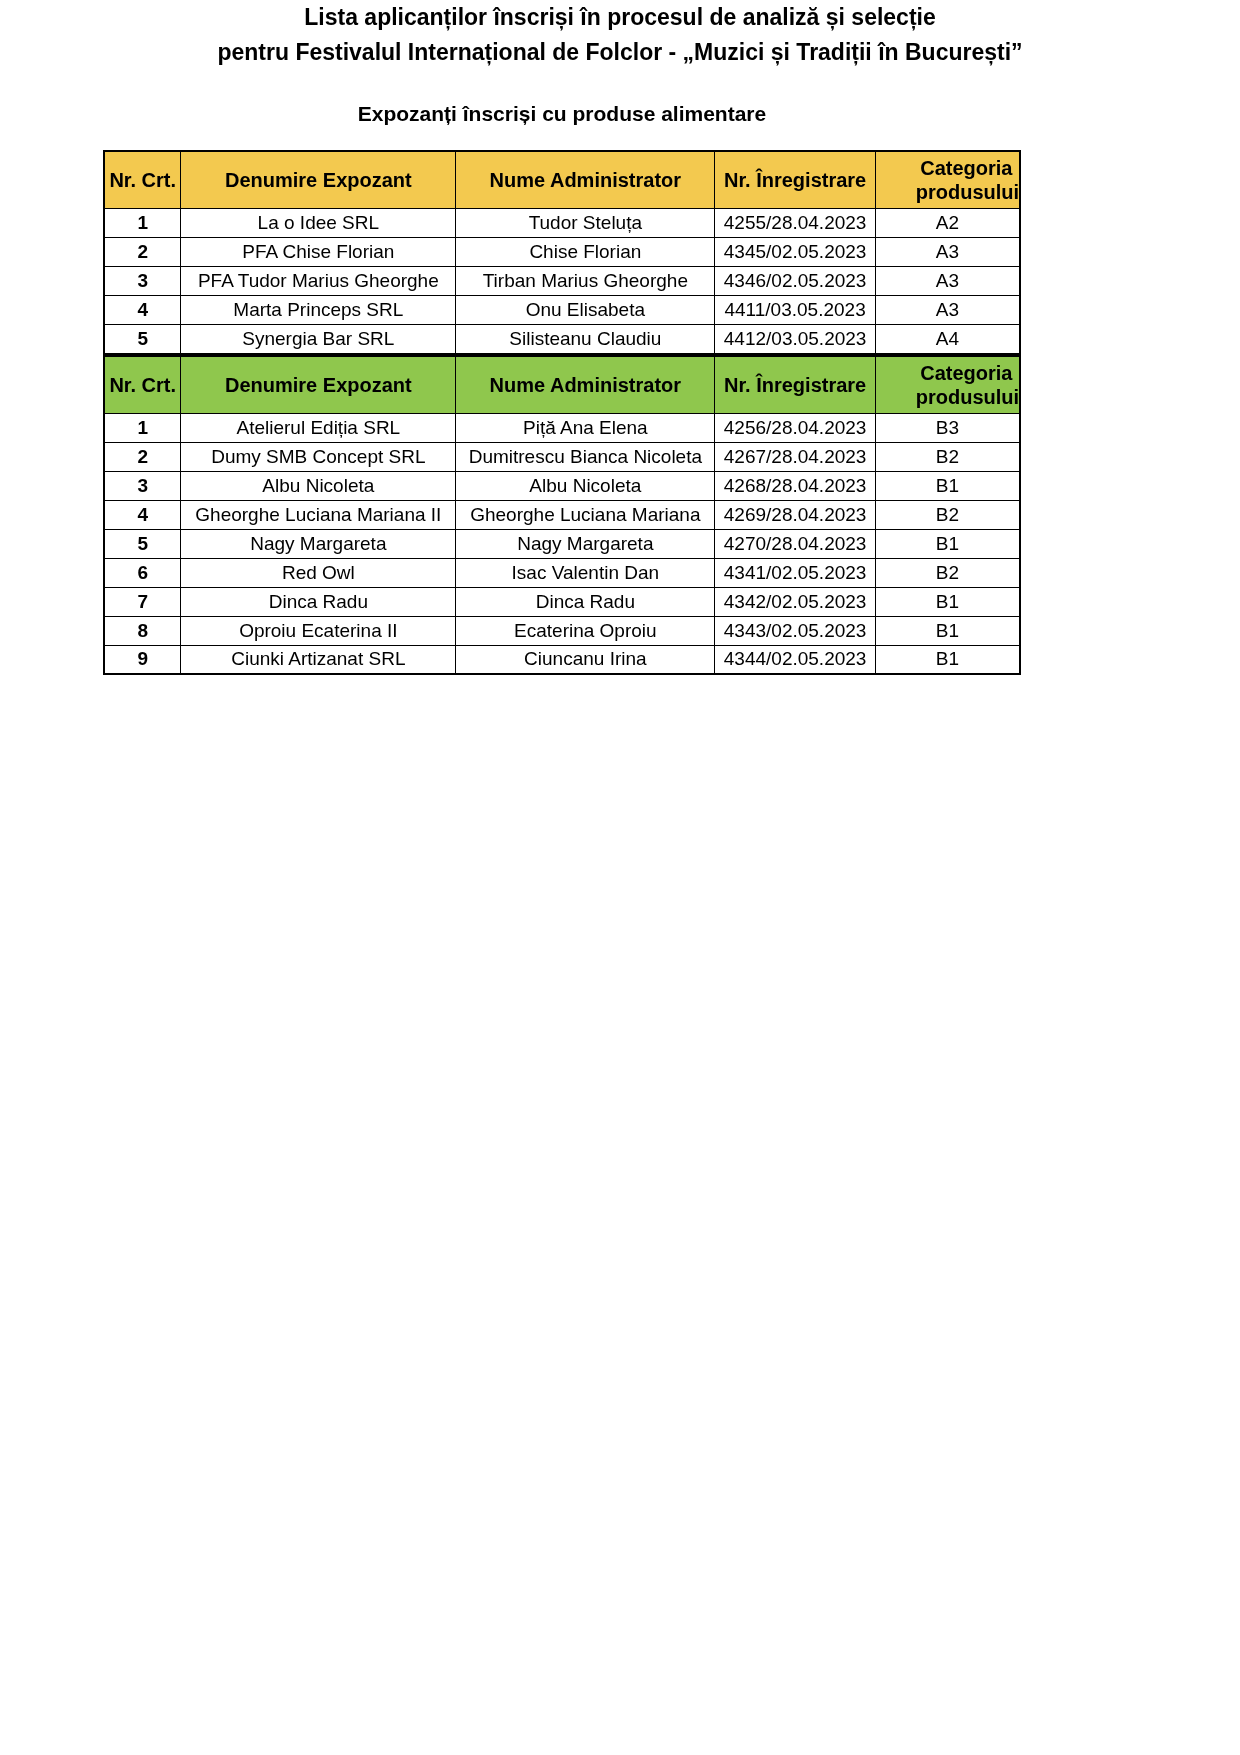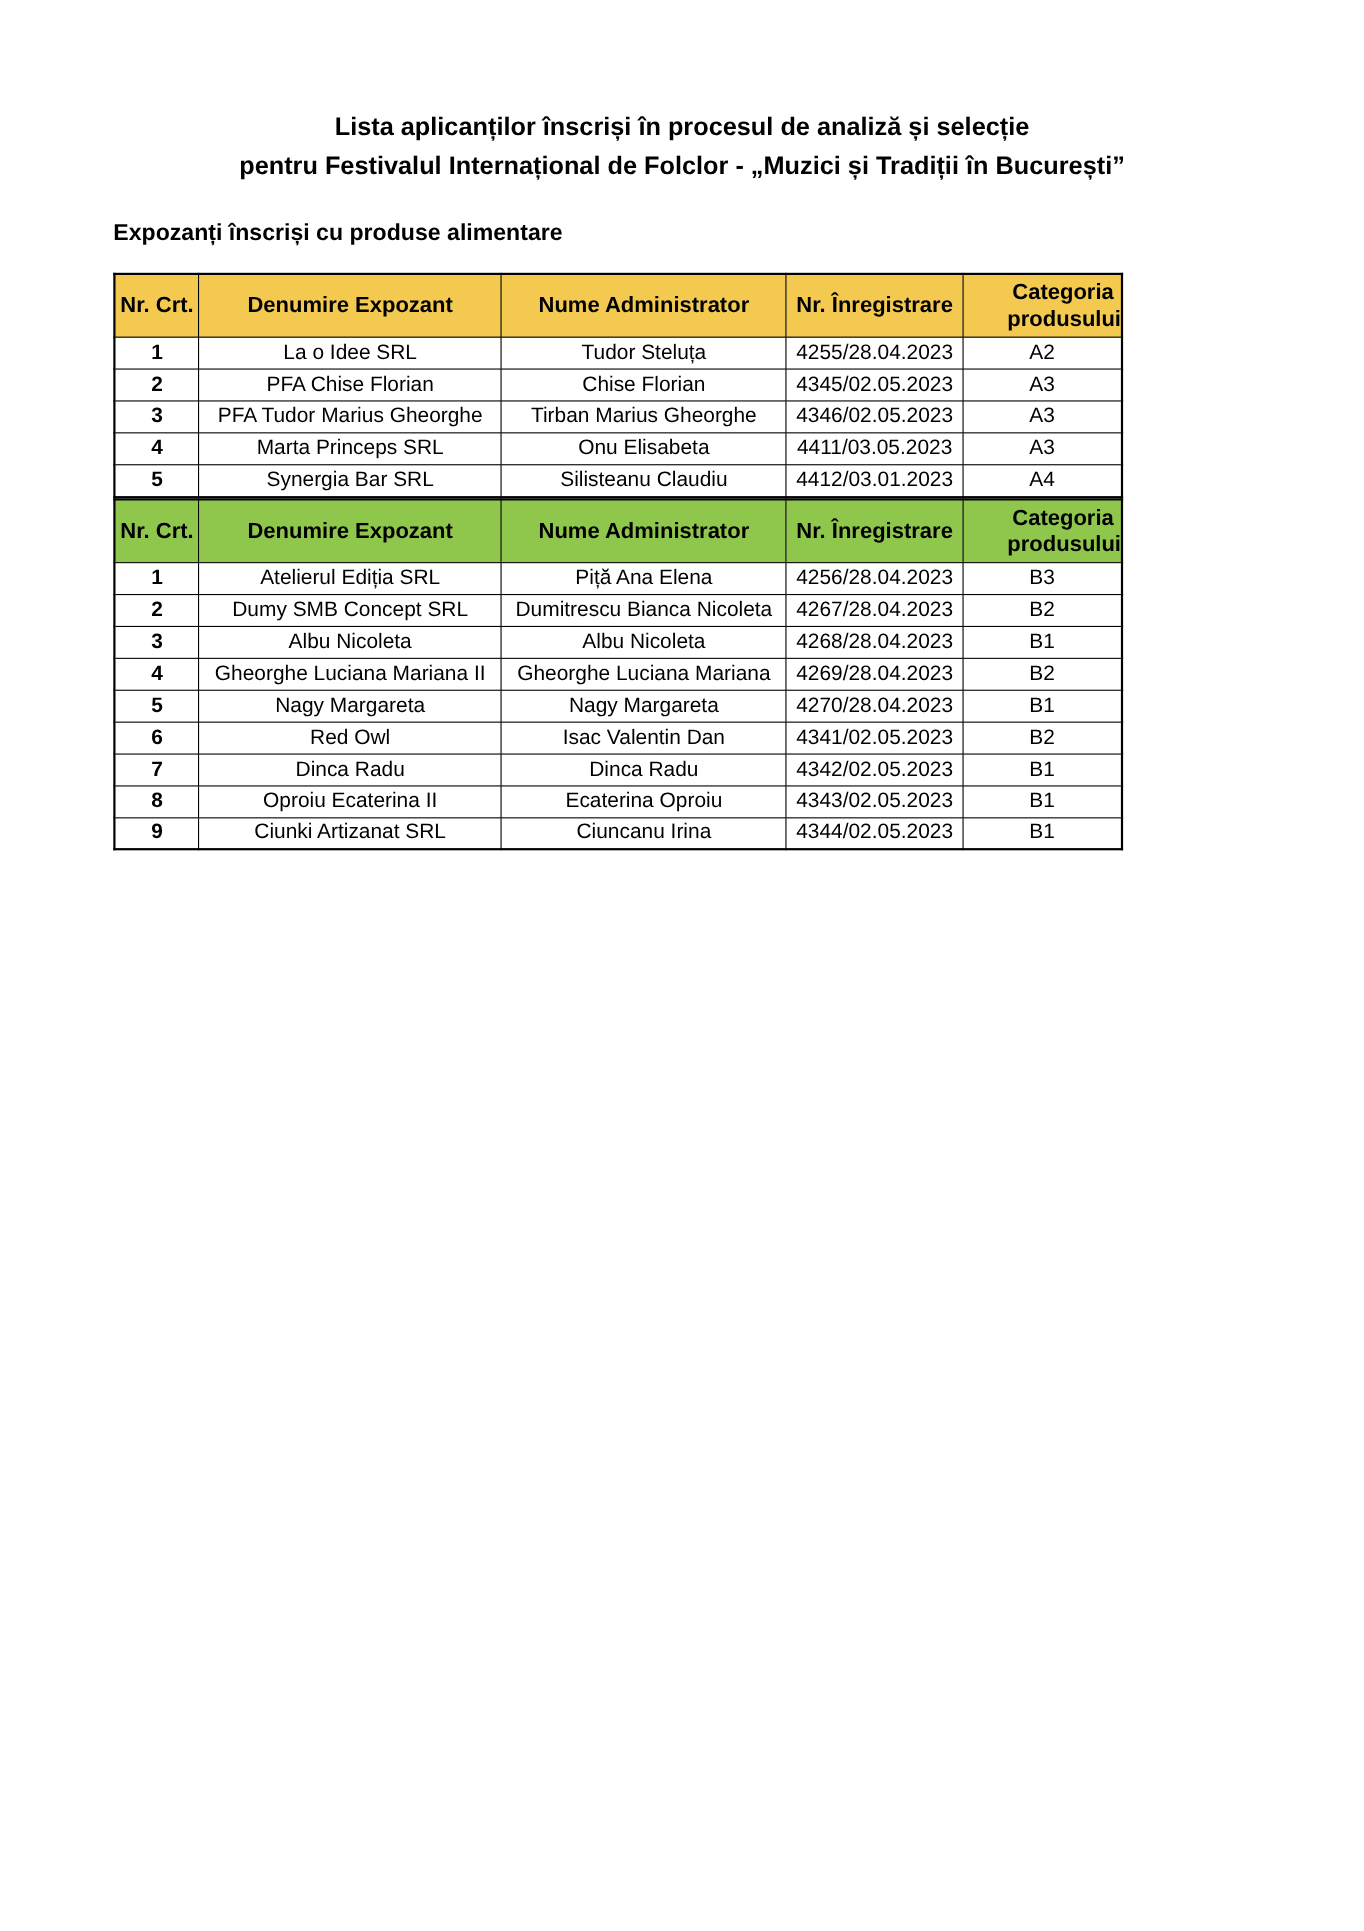--- a/index.html
+++ b/index.html
@@ -14,38 +14,38 @@
     background: #ffffff;
   }
   body {
     width: 1240px;
     height: 1755px;
     font-family: "Liberation Sans", "DejaVu Sans", sans-serif;
     color: #000000;
     overflow: hidden;
   }
   .doc-header {
-    margin-top: 98px;
   }
   .doc-title {
     margin: 0;
     text-align: center;
     font-size: 23px;
     font-weight: bold;
     line-height: 35px;
   }
   .doc-title .title-line {
     display: block;
   }
   .content {
     width: 918px;
     margin-left: 103px;
   }
   .section-heading {
     margin: 0;
+    text-align: center;
     font-size: 21px;
     font-weight: bold;
   }
   .section-food .section-heading {
     margin-top: 32px;
     margin-bottom: 24px;
   }
   .section-nonfood .section-heading {
     margin-top: 64px;
     margin-bottom: 24px;
@@ -149,21 +149,21 @@
             <td>4</td>
             <td>Marta Princeps SRL</td>
             <td>Onu Elisabeta</td>
             <td>4411/03.05.2023</td>
             <td>A3</td>
           </tr>
           <tr>
             <td>5</td>
             <td>Synergia Bar SRL</td>
             <td>Silisteanu Claudiu</td>
-            <td>4412/03.01.2023</td>
+            <td>4412/03.05.2023</td>
             <td>A4</td>
           </tr>
         </tbody>
     </table>
   </section>
 
   <section class="section-nonfood">
     <table class="exhibitors">
       <colgroup>
         <col class="c1">

